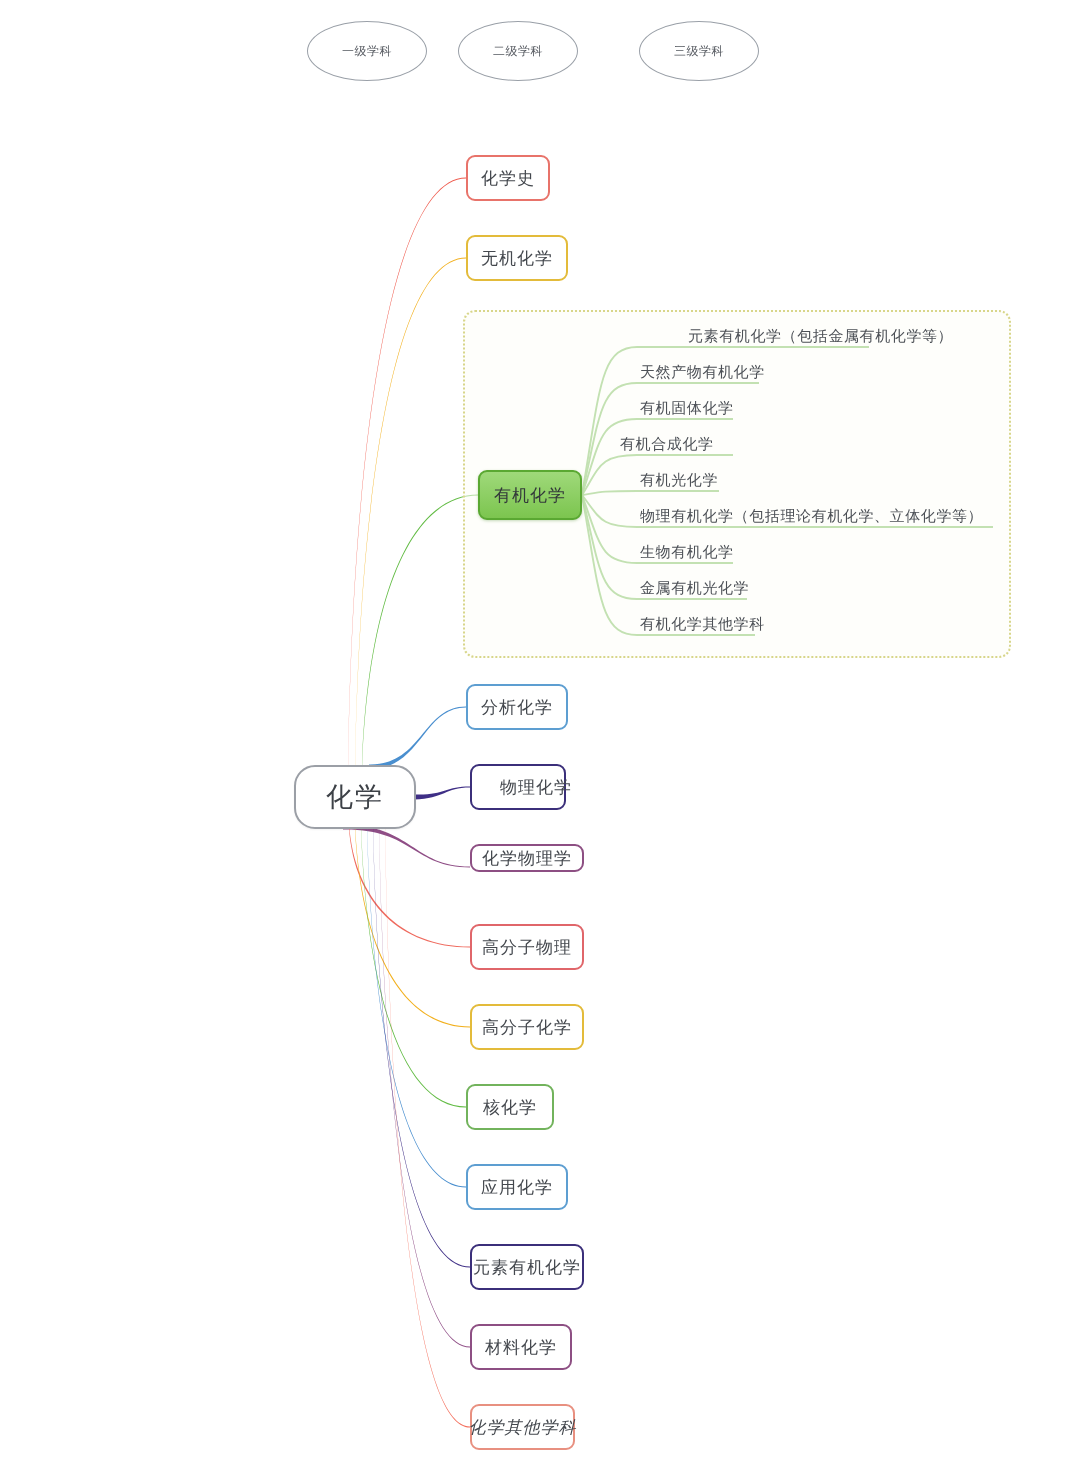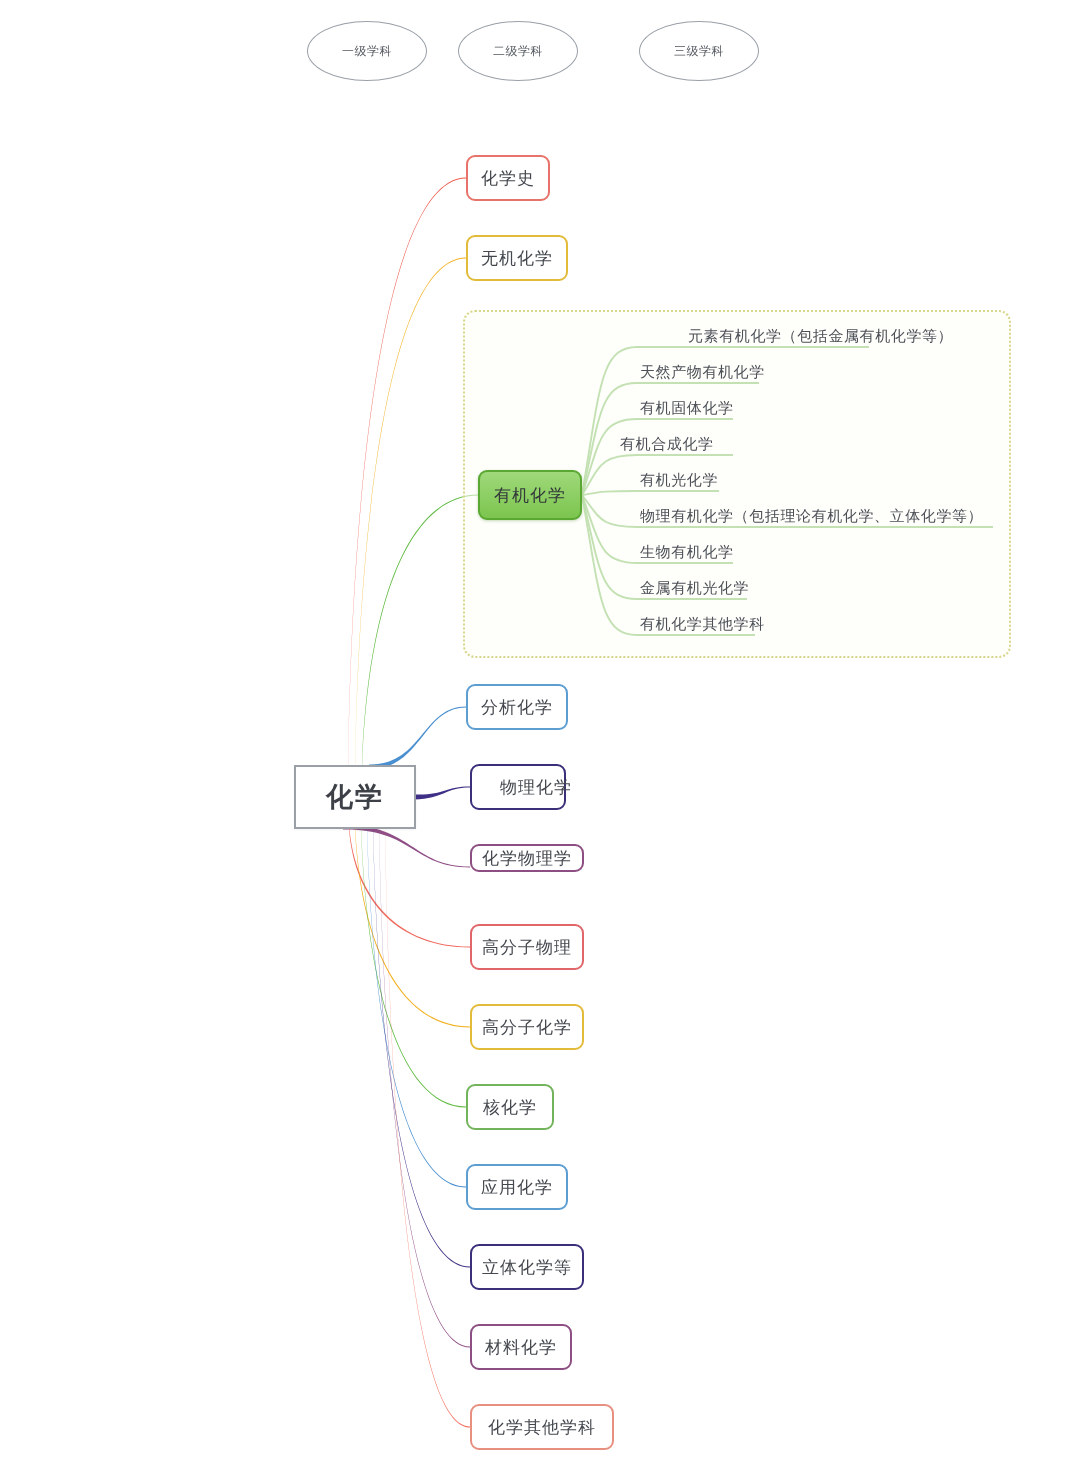--- a/index.html
+++ b/index.html
@@ -46,27 +46,26 @@
   }
 
   
   .root-node {
     position: absolute;
     display: flex;
     align-items: center;
     justify-content: center;
     box-sizing: border-box;
     border: 2.2px solid #9b9fa6;
-    border-radius: 0;
+    border-radius: 21px;
     background: #ffffff;
     color: #3d4147;
     font-size: 27px;
     letter-spacing: 2px;
     box-shadow: 0 1px 2px rgba(0,0,0,0.05);
-    font-weight: bold;
   }
 
   
   .node2 {
     position: absolute;
     display: flex;
     align-items: center;
     justify-content: center;
     box-sizing: border-box;
     border-width: 2px;
@@ -184,26 +183,26 @@
       <div class="node2" style="left: 470px; top: 1004px; width: 114px; height: 46px; border-color: rgb(227, 187, 58);">
         <span>高分子化学</span>
       </div>
       <div class="node2" style="left: 466px; top: 1084px; width: 88px; height: 46px; border-color: rgb(114, 179, 92);">
         <span>核化学</span>
       </div>
       <div class="node2" style="left: 466px; top: 1164px; width: 102px; height: 46px; border-color: rgb(93, 158, 209);">
         <span>应用化学</span>
       </div>
       <div class="node2" style="left: 470px; top: 1244px; width: 114px; height: 46px; border-color: rgb(59, 47, 122);">
-        <span>立体化学等</span>
+        <span>元素有机化学</span>
       </div>
       <div class="node2" style="left: 470px; top: 1324px; width: 102px; height: 46px; border-color: rgb(141, 79, 131);">
         <span>材料化学</span>
       </div>
-      <div class="node2" style="left: 470px; top: 1404px; width: 144px; height: 46px; border-color: rgb(232, 144, 128);">
+      <div class="node2" style="left: 470px; top: 1404px; width: 105px; height: 46px; border-color: rgb(232, 144, 128); font-style: italic;">
         <span>化学其他学科</span>
       </div>
     </div>
 
   <div id="subtopic-layer">
       <div class="node3" style="left: 640px; top: 328px; margin-left: 48px;">元素有机化学（包括金属有机化学等）</div>
       <div class="node3" style="left: 640px; top: 364px;">天然产物有机化学</div>
       <div class="node3" style="left: 640px; top: 400px;">有机固体化学</div>
       <div class="node3" style="left: 620px; top: 436px;">有机合成化学</div>
       <div class="node3" style="left: 640px; top: 472px;">有机光化学</div>

